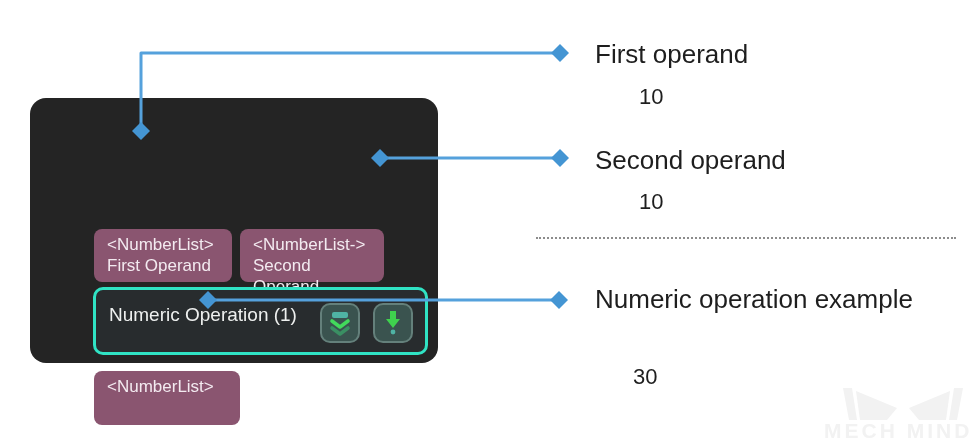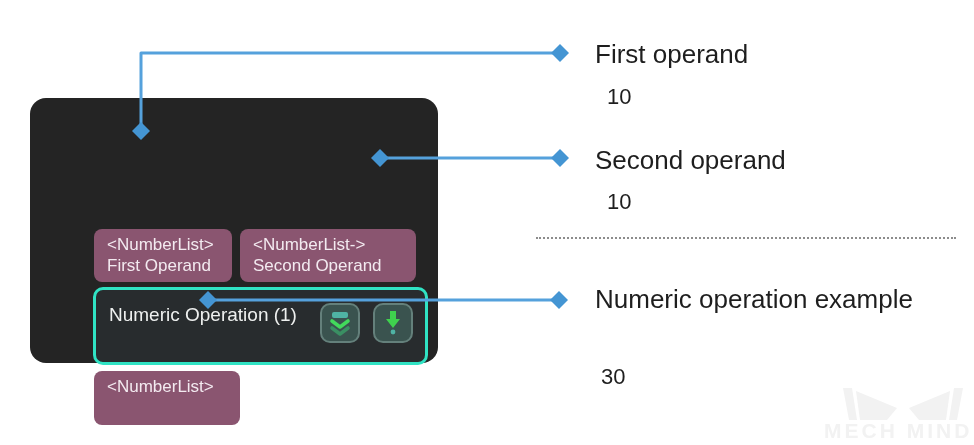--- a/index.html
+++ b/index.html
@@ -8,34 +8,34 @@
 
   
   .connectors{position:absolute;left:0;top:0;width:974px;height:445px;z-index:3;pointer-events:none;}
 
   
   .panel{position:absolute;left:30px;top:98px;width:408px;height:265px;background:#242424;border-radius:16px;z-index:1;}
 
   .port{position:absolute;background:#8a5570;border-radius:8px;color:#f3eaf0;
         font-size:17px;line-height:21px;padding:5px 16px 0 13px;box-sizing:border-box;z-index:2;}
   .port-first{left:64px;top:131px;width:138px;height:53px;}
-  .port-second{left:210px;top:131px;width:176px;height:53px;}
+  .port-second{left:210px;top:131px;width:144px;height:53px;}
   .port-results{left:64px;top:273px;width:146px;height:54px;}
 
-  .node{position:absolute;left:63px;top:189px;width:335px;height:78px;background:#282c2e;
+  .node{position:absolute;left:63px;top:189px;width:335px;height:68px;background:#282c2e;
         border:3px solid #30e3c4;border-radius:10px;box-sizing:border-box;z-index:2;}
   .node-title{position:absolute;left:13px;top:14px;color:#eef0ef;font-size:19px;}
   .nbtn{position:absolute;top:13px;width:40px;height:40px;background:#3a534f;border:2px solid #64807b;
         border-radius:10px;padding:0;display:flex;align-items:center;justify-content:center;cursor:pointer;}
   .nbtn-collapse{left:224px;}
   .nbtn-run{left:277px;}
 
   
   .callout-label{position:absolute;color:#1e1e1e;font-size:26px;line-height:32px;white-space:nowrap;}
-  .callout-value{position:absolute;color:#1e1e1e;font-size:22px;white-space:nowrap;}
+  .callout-value{position:absolute;color:#1e1e1e;font-size:22px;white-space:nowrap;margin-left:32px;}
   .lbl1{left:595px;top:38px;}
   .val1{left:607px;top:84px;}
   .lbl2{left:595px;top:144px;}
   .val2{left:607px;top:189px;}
   .lbl3{left:595px;top:283px;}
   .val3{left:601px;top:364px;}
 
   .separator{position:absolute;left:536px;top:237px;width:420px;height:0;
              border-top:2px dotted #8c8c8c;}
 

